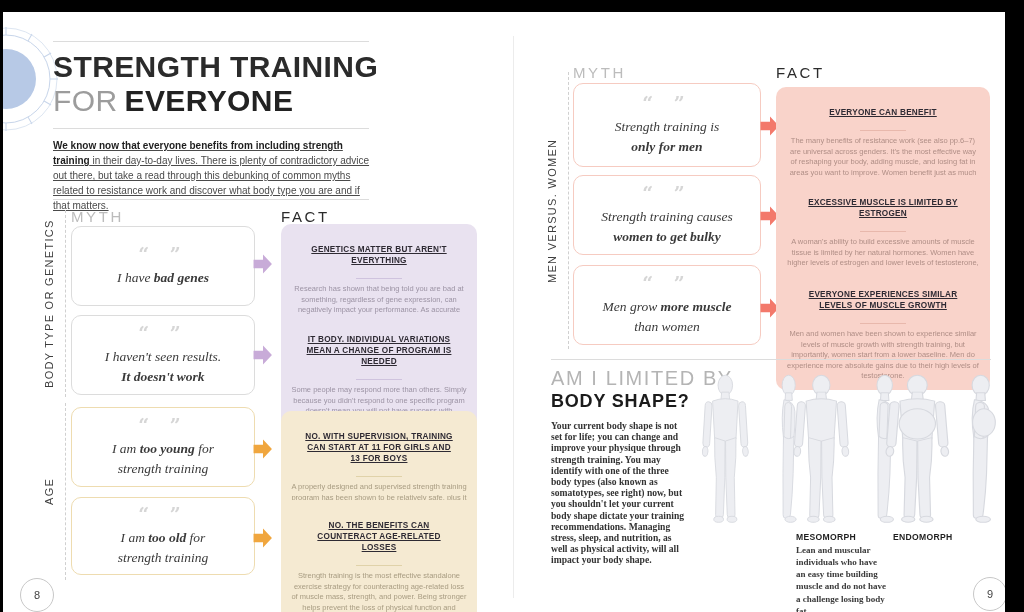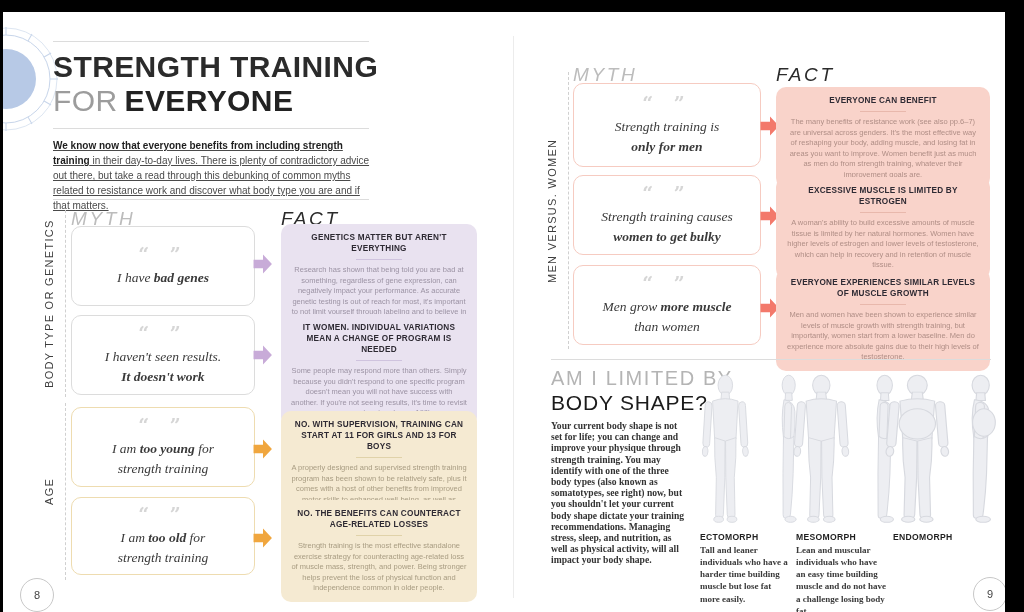--- a/index.html
+++ b/index.html
@@ -15,62 +15,62 @@
 
   
   .title{position:absolute;left:50px;top:38px;line-height:34px;letter-spacing:.4px;}
   .title .l1{font-size:30px;font-weight:bold;color:#2b2b2b;}
   .title .light{font-size:30px;color:#9c9c9c;font-weight:normal;margin-right:7px;}
   .title .dark{font-size:30px;font-weight:bold;color:#222;}
   .intro{position:absolute;left:50px;top:126px;width:318px;font-size:10px;line-height:1.5;color:#4a4a4a;text-decoration:underline;}
   .intro b{color:#1e1e1e;}
 
   
-  .col-h{position:absolute;font-size:19px;letter-spacing:2.6px;font-style:italic;}
+  .col-h{position:absolute;font-size:15px;letter-spacing:2.6px;}
   .col-h.mh{color:#bcbcbc;}
   .col-h.fh{color:#2b2b2b;}
 
   
   .vlabel{position:absolute;width:16px;display:flex;align-items:center;justify-content:center;
           writing-mode:vertical-rl;transform:rotate(180deg);font-size:11px;letter-spacing:1.3px;color:#3d3d3d;white-space:nowrap;}
 
   
   .mythbox{position:absolute;background:#fff;border:1px solid #dcdcdc;border-radius:10px;
            display:flex;flex-direction:column;align-items:center;justify-content:center;text-align:center;
            font-family:"Liberation Serif",serif;font-style:italic;font-size:13.5px;color:#3a3a3a;line-height:1.45;
            box-sizing:border-box;padding:4px 10px;}
   .mythbox .q{font-style:normal;font-weight:bold;font-size:19px;color:#d6d6d6;letter-spacing:7px;line-height:1;
               margin-bottom:4px;font-family:"DejaVu Serif",serif;}
   .mythbox b{font-weight:bold;}
   .b-tan{border-color:#eedcb0;}
   .b-pink{border-color:#f6cbc1;}
 
   
   .factbox{position:absolute;border-radius:10px;padding:8px 10px;text-align:center;box-sizing:border-box;}
-  .factbox h4{margin:0;font-size:8.2px;line-height:1.35;font-weight:bold;letter-spacing:.25px;color:#2e2a33;}
+  .factbox h4{margin:12px;font-size:8.2px;line-height:1.35;font-weight:bold;letter-spacing:.25px;color:#2e2a33;text-decoration:underline;}
   .factbox .fdiv{width:46px;height:1px;margin:5px auto 5px;}
   .factbox p{margin:0;font-size:7.5px;line-height:1.4;}
   .t-purple{background:#e9e2f0;}
   .t-purple .fdiv{background:#cfc3de;}
   .t-purple p{color:#9c93a4;}
   .t-tan{background:#f5ead2;}
   .t-tan .fdiv{background:#e0d2a9;}
   .t-tan p{color:#a89c82;}
   .t-pink{background:#f9d3ca;}
   .t-pink .fdiv{background:#e8b8ac;}
   .t-pink p{color:#b08e86;}
 
   .arrow{position:absolute;}
   .a-purple{fill:#c8abd8;}
   .a-orange{fill:#f0a63e;}
   .a-pink{fill:#f3796b;}
 
   
   .bs-h-light{position:absolute;left:548px;top:355px;font-size:20px;letter-spacing:1.6px;color:#b4b4b4;}
-  .bs-h-bold{position:absolute;left:548px;top:379px;font-size:21px;letter-spacing:.8px;font-weight:normal;color:#1b1b1b;}
+  .bs-h-bold{position:absolute;left:548px;top:379px;font-size:18px;letter-spacing:.8px;font-weight:bold;color:#1b1b1b;}
   .bs-para{position:absolute;left:548px;top:408px;width:138px;font-family:"Liberation Serif",serif;
            font-weight:bold;font-size:9.6px;line-height:11.2px;color:#333;}
   .figs{position:absolute;overflow:visible;}
   .cap{position:absolute;width:92px;}
   .cap h5{margin:0 0 2px 0;font-size:8.6px;letter-spacing:.3px;color:#1f1f1f;}
   .cap p{margin:0;font-family:"Liberation Serif",serif;font-weight:bold;font-size:9px;line-height:1.35;color:#3a3a3a;}
 
   .pagenum{position:absolute;width:32px;height:32px;border:1px solid #c8c8c8;border-radius:50%;
            display:flex;align-items:center;justify-content:center;font-size:11px;color:#444;background:#fff;}
 </style>
@@ -157,21 +157,21 @@
   </div>
 
   <div class="mythbox" style="left:68px;top:303px;width:184px;height:80px">
     <span class="q">“ ”</span>
     <div><span>I haven't seen results.</span><br><b>It doesn't work</b></div>
   </div>
   <svg class="arrow" style="left:250px;top:333px" width="20" height="20" viewBox="0 0 18 19">
       <polygon class="a-purple" points="0,5.5 9,5.5 9,0.5 17.5,9.5 9,18.5 9,13.5 0,13.5"></polygon>
     </svg>
   <div class="factbox t-purple" style="left:278px;top:302px;width:196px;min-height:81px">
-    <h4>IT WOMEN. INDIVIDUAL VARIATIONS MEAN A CHANGE OF PROGRAM IS NEEDED</h4>
+    <h4>IT BODY. INDIVIDUAL VARIATIONS MEAN A CHANGE OF PROGRAM IS NEEDED</h4>
     <div class="fdiv"></div>
     <p>Some people may respond more than others. Simply because you didn't respond to one specific program doesn't mean you will not have success with another. If you're not seeing results, it's time to revisit your current regime (see p.198).</p>
   </div>
 
   <div class="mythbox b-tan" style="left:68px;top:395px;width:184px;height:80px">
     <span class="q">“ ”</span>
     <div><span>I am </span><b>too young</b><span> for</span><br><span>strength training</span></div>
   </div>
   <svg class="arrow" style="left:250px;top:427px" width="20" height="20" viewBox="0 0 18 19">
       <polygon class="a-orange" points="0,5.5 9,5.5 9,0.5 17.5,9.5 9,18.5 9,13.5 0,13.5"></polygon>
@@ -260,24 +260,20 @@
     <use href="#fig-front" transform="translate(22,0) scale(1.05,1) translate(-22,0)"></use>
     <use href="#fig-side" transform="translate(46,0) translate(22,0) scale(1.06,1) translate(-22,0)"></use>
   </svg>
   <svg class="figs" style="left:884px;top:362px" width="124" height="152" viewBox="0 0 90 110">
     <use href="#fig-front" transform="translate(22,0) scale(1.2,1) translate(-22,0)"></use>
     <use href="#belly-front" transform="translate(22,0) scale(1.2,1) translate(-22,0)"></use>
     <use href="#fig-side" transform="translate(46,0) translate(22,0) scale(1.18,1) translate(-22,0)"></use>
     <use href="#belly-side" transform="translate(46,0) translate(22,0) scale(1.18,1) translate(-22,0)"></use>
   </svg>
 
-  <div class="cap" style="left:697px;top:520px">
-    <h5>ECTOMORPH</h5>
-    <p>Tall and leaner individuals who have a harder time building muscle but lose fat more easily.</p>
-  </div>
   <div class="cap" style="left:793px;top:520px">
     <h5>MESOMORPH</h5>
     <p>Lean and muscular individuals who have an easy time building muscle and do not have a challenge losing body fat.</p>
   </div>
   <div class="cap" style="left:890px;top:520px">
     <h5>ENDOMORPH</h5>
   </div>
 
   <div class="pagenum" style="left:970px;top:565px">
       <span>9</span>

